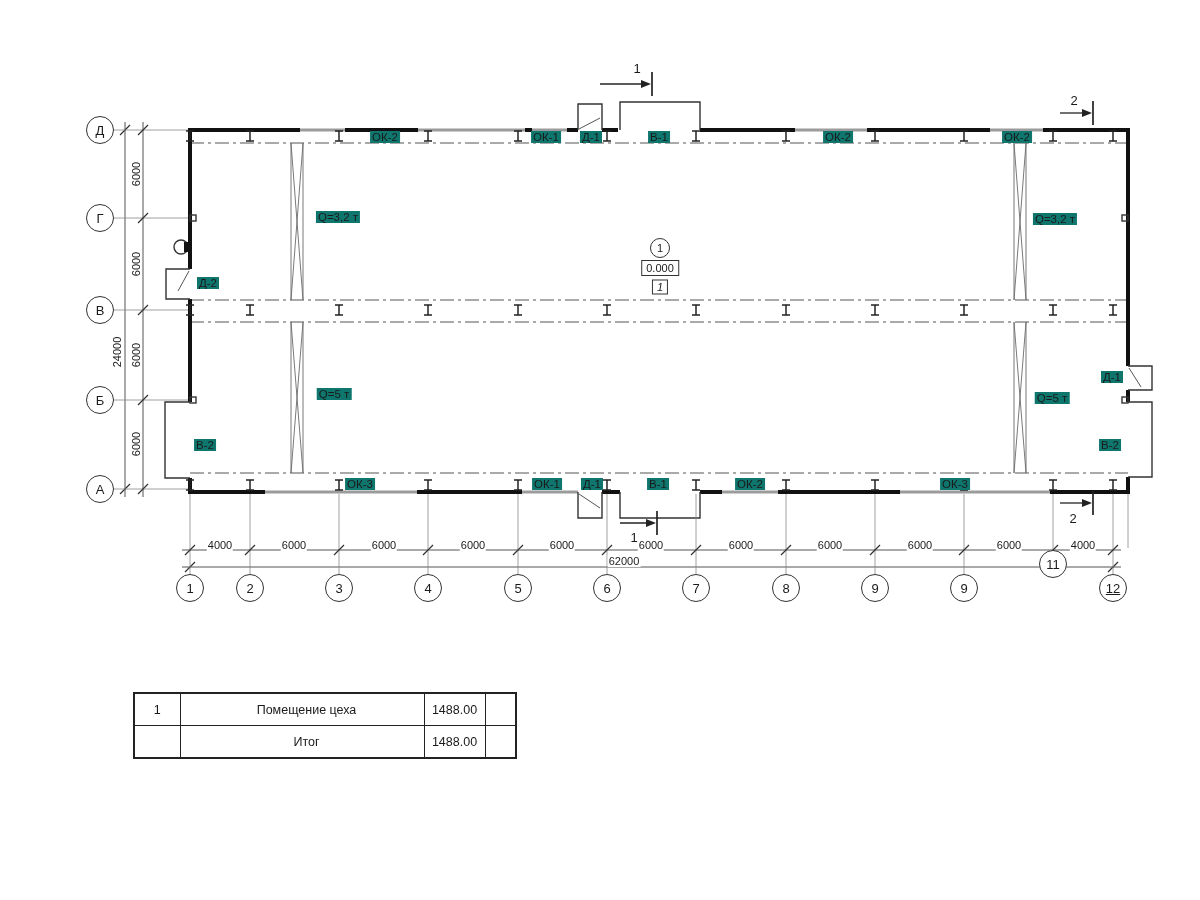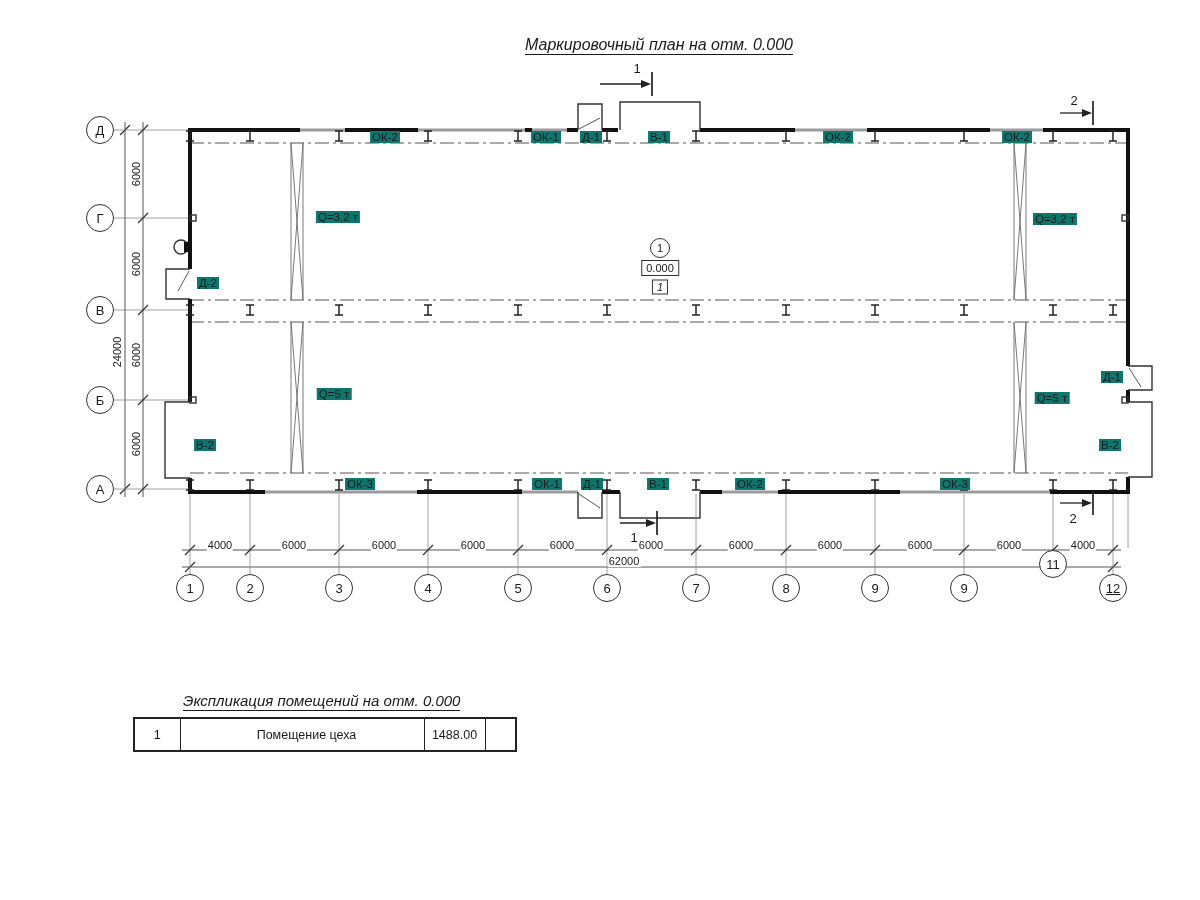--- a/index.html
+++ b/index.html
@@ -48,23 +48,20 @@
   .brace{stroke:#6a6a6a;stroke-width:0.9;fill:none;}
   .leaf{stroke:#555;stroke-width:1;}
   .arr{stroke:#222;stroke-width:1.3;}
   .bar{stroke:#222;stroke-width:1.7;}
 </style>
 </head>
 <body>
 
 <div class="sheet">
 
-  <div class="main-title">
-    <span class="u">Маркировочный план на отм. 0.000</span>
-  </div>
 
   <svg id="plan-svg" width="1200" height="660">
 
     <line class="dd" x1="190" y1="143" x2="1128" y2="143"></line>
     <line class="dd" x1="190" y1="300" x2="1128" y2="300"></line>
     <line class="dd" x1="190" y1="322" x2="1128" y2="322"></line>
     <line class="dd" x1="190" y1="473" x2="1128" y2="473"></line>
 
     <line class="wall" x1="190" y1="130" x2="300" y2="130"></line>
     <line class="wall" x1="345" y1="130" x2="418" y2="130"></line>
@@ -369,33 +366,36 @@
       <div class="sec-num" style="left: 634px; top: 537px;">1</div>
       <div class="sec-num" style="left: 1074px; top: 100px;">2</div>
       <div class="sec-num" style="left: 1073px; top: 518px;">2</div>
     </div>
 
   <div class="c-circle">1</div>
   <div class="c-elev">0.000</div>
   <div class="c-room">1</div>
 
   <div class="table-block">
-    <div class="table-title">
-      <span class="u">Экспликация помещений на отм. 0.000</span>
-    </div>
     <table class="expl">
       <colgroup>
           <col class="col-num">
           <col class="col-name">
           <col class="col-area">
           <col class="col-cat">
         </colgroup>
       <tbody>
       <tr>
         <td class="c">1</td>
         <td class="l">Помещение цеха</td>
         <td class="c">1488.00</td>
         <td class="c"></td>
       </tr>
+      <tr>
+        <td class="c"></td>
+        <td class="l">Итог</td>
+        <td class="c">1488.00</td>
+        <td class="c"></td>
+      </tr>
     </tbody>
       </table>
   </div>
 </div>
 
 </body></html>

